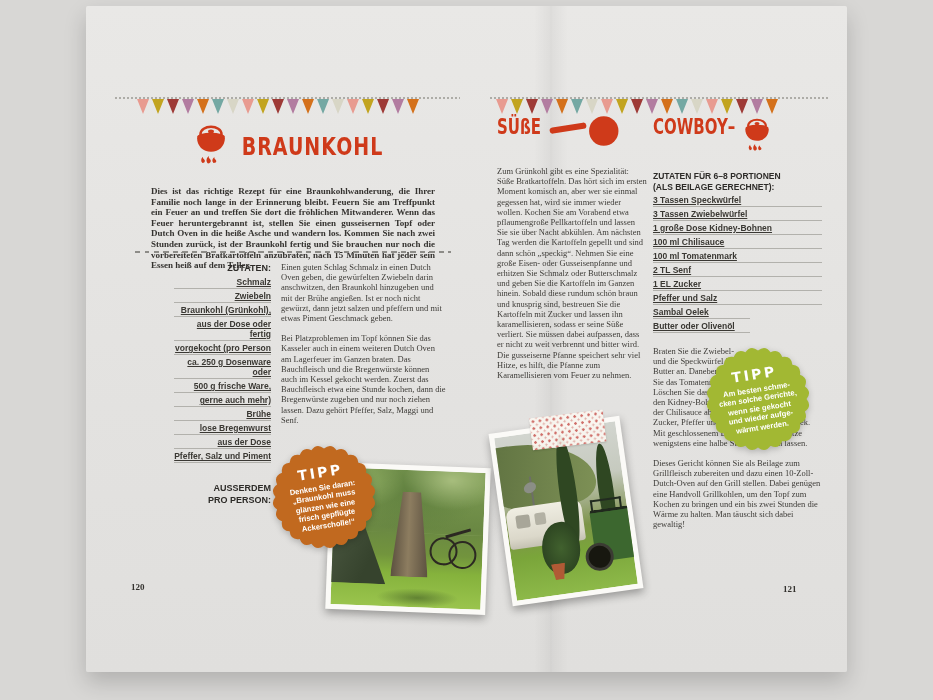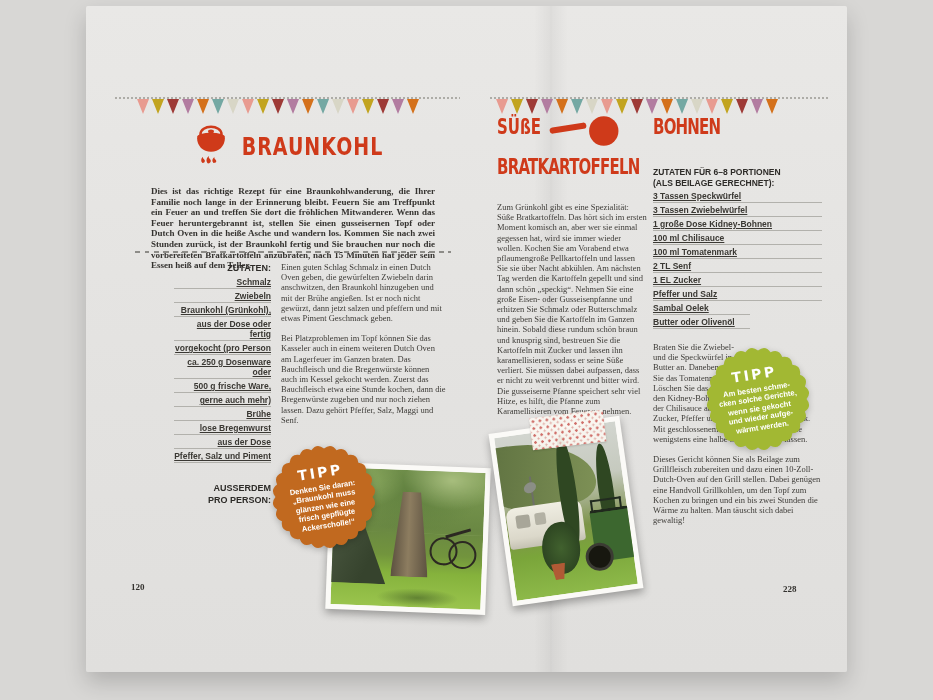--- a/index.html
+++ b/index.html
@@ -264,29 +264,29 @@
   </div>
 
   <div class="r-cols">
     <div class="r-col1">
       <div class="r-title-row">
         <span class="script-line r-title1">SÜßE</span>
         <svg class="icon-red" width="78" height="34" viewBox="0 0 96 44">
             <use href="#sym-pan"></use>
           </svg>
       </div>
-      <div class="r-title-line2">
-        <span class="script-line r-title2">BRATKARTOFFELN</span>
-      </div>
       <p class="para">Zum Grünkohl gibt es eine Spezialität: Süße Bratkartoffeln. Das hört sich im ersten Moment komisch an, aber wer sie einmal gegessen hat, wird sie immer wieder wollen. Kochen Sie am Vorabend etwa pflaumengroße Pellkartoffeln und lassen Sie sie über Nacht abkühlen. Am nächsten Tag werden die Kartoffeln gepellt und sind dann schön „speckig“. Nehmen Sie eine große Eisen- oder Gusseisenpfanne und erhitzen Sie Schmalz oder Butterschmalz und geben Sie die Kartoffeln im Ganzen hinein. Sobald diese rundum schön braun und knusprig sind, bestreuen Sie die Kartoffeln mit Zucker und lassen ihn karamellisieren, sodass er seine Süße verliert. Sie müssen dabei aufpassen, dass er nicht zu weit verbrennt und bitter wird. Die gusseiserne Pfanne speichert sehr viel Hitze, es hilft, die Pfanne zum Karamellisieren vom Feuer zu nehmen.</p>
     </div>
 
     <div class="r-col2">
-      <div class="r-title-line2">
-        <span class="script-line r-title2">BOHNEN</span>
+      <div class="r-title-row">
+        <span class="script-line r-title1">COWBOY–</span>
+        <svg class="icon-red" width="32" height="37" viewBox="0 0 90 104">
+            <use href="#sym-pot"></use>
+          </svg>
       </div>
       <div class="servings-header">
         <div>ZUTATEN FÜR 6–8 PORTIONEN</div>
         <div>(ALS BEILAGE GERECHNET):</div>
       </div>
       <div class="short-last">
           <div class="ing-row">3 Tassen Speckwürfel</div>
           <div class="ing-row">3 Tassen Zwiebelwürfel</div>
           <div class="ing-row">1 große Dose Kidney-Bohnen</div>
           <div class="ing-row">100 ml Chilisauce</div>
@@ -333,14 +333,14 @@
       <div>
           <span class="tline">Am besten schme-</span>
           <span class="tline">cken solche Gerichte,</span>
           <span class="tline">wenn sie gekocht</span>
           <span class="tline">und wieder aufge-</span>
           <span class="tline">wärmt werden.</span>
         </div>
     </div>
   </div>
 
-  <div class="pagenum pr">228</div>
+  <div class="pagenum pr">121</div>
 </div>
 
 </body></html>

